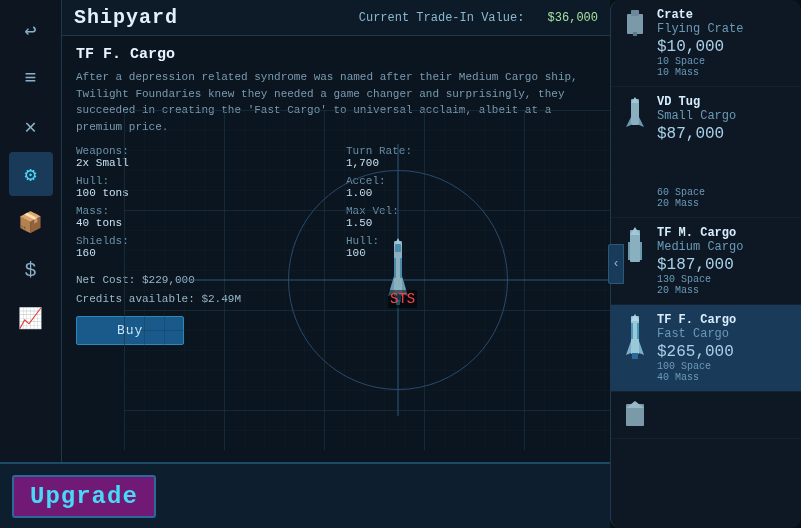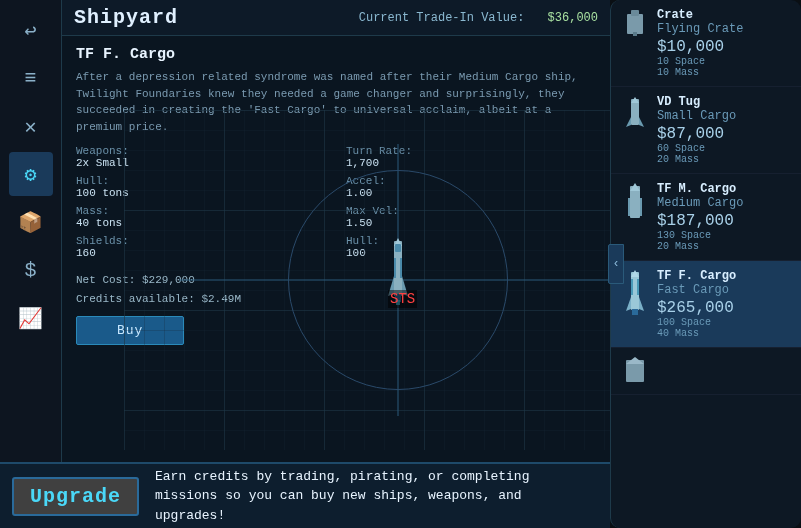--- a/index.html
+++ b/index.html
@@ -291,24 +291,24 @@
       width: 610px;
       height: 66px;
       background: #0d1e2e;
       border-top: 2px solid #1e4a6a;
       display: flex;
       align-items: center;
       gap: 16px;
       padding: 0 12px;
     }
     #upgrade-btn {
-      background: #404040;
+      background: #701a75;
       border: 2px solid #2a6a9a;
       color: #4ad8f8;
-      font-size: 20px;
+      font-size: 24px;
       font-family: 'Courier New', Courier, monospace;
       padding: 6px 16px;
       cursor: pointer;
       border-radius: 3px;
       white-space: nowrap;
       font-weight: bold;
       letter-spacing: 1px;
     }
     #bottom-text {
       font-size: 13px;
@@ -475,21 +475,21 @@
           <rect x="8" y="4" width="8" height="26" fill="#8ab0c0" rx="1"></rect>
           <polygon points="12,2 8,8 16,8" fill="#a0c8d8"></polygon>
           <polygon points="8,22 3,32 8,30" fill="#6a9ab0"></polygon>
           <polygon points="16,22 21,32 16,30" fill="#6a9ab0"></polygon>
         </svg>
       </div>
       <div class="ship-info-text">
         <div class="ship-item-name">VD Tug</div>
         <div class="ship-item-type">Small Cargo</div>
         <div class="ship-item-price">$87,000</div>
-        <div class="ship-item-stats" style="white-space: pre;">60 Space
+        <div class="ship-item-stats" style="white-space: pre; margin-top: 44px;">60 Space
 20 Mass</div>
       </div>
     </div>
     <div class="ship-list-item">
       <div class="ship-thumb">
         <svg width="24" height="42" viewBox="0 0 24 42">
           <rect x="7" y="4" width="10" height="32" fill="#8ab0c0" rx="1"></rect>
           <polygon points="12,1 7,9 17,9" fill="#a0c8d8"></polygon>
           <rect x="5" y="16" width="2" height="18" fill="#6a9ab0"></rect>
           <rect x="17" y="16" width="2" height="18" fill="#6a9ab0"></rect>
@@ -528,15 +528,13 @@
         <svg width="24" height="30" viewBox="0 0 24 30">
           <rect x="3" y="4" width="18" height="22" fill="#7a9aaa" rx="1"></rect>
           <polygon points="12,1 3,8 21,8" fill="#9ab8c8"></polygon>
         </svg>
       </div>
     </div>
   </div>
 
 <div id="bottom-bar">
   <button id="upgrade-btn">Upgrade</button>
-  <div id="bottom-text">Earn credits by trading, pirating, or completing missions
-so you can buy new ships, weapons, and upgrades!</div>
 </div>
 
 </body></html>

